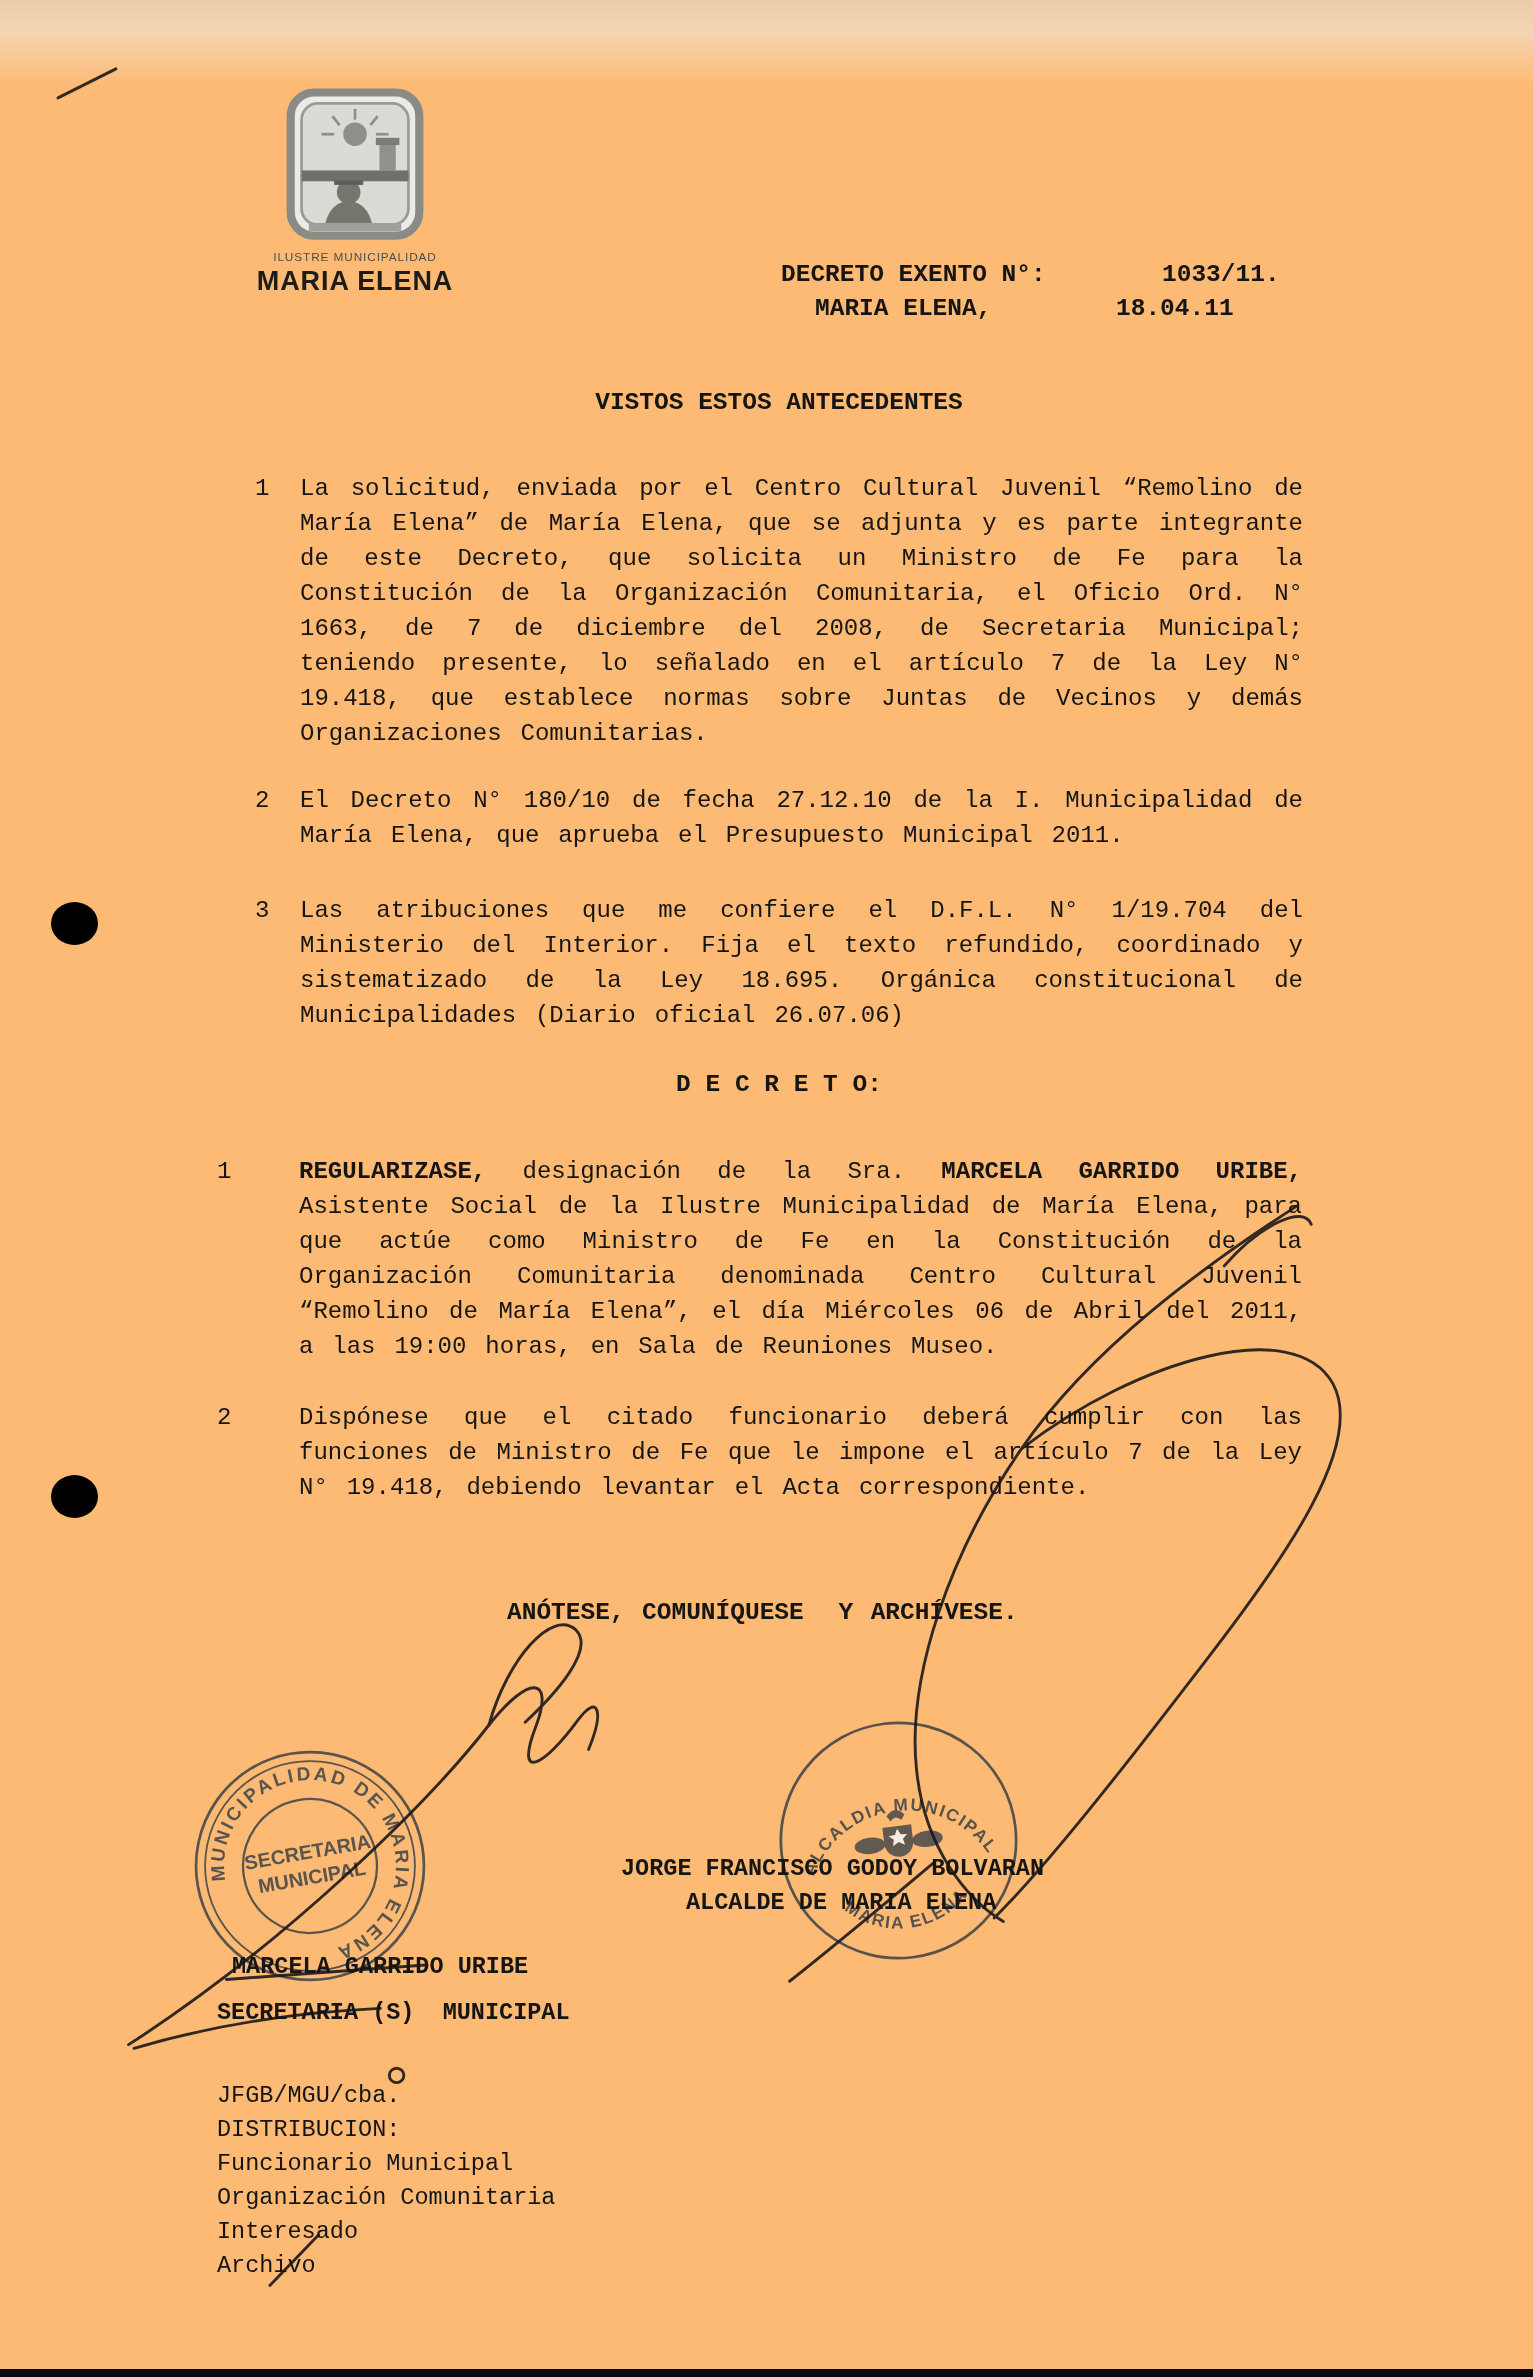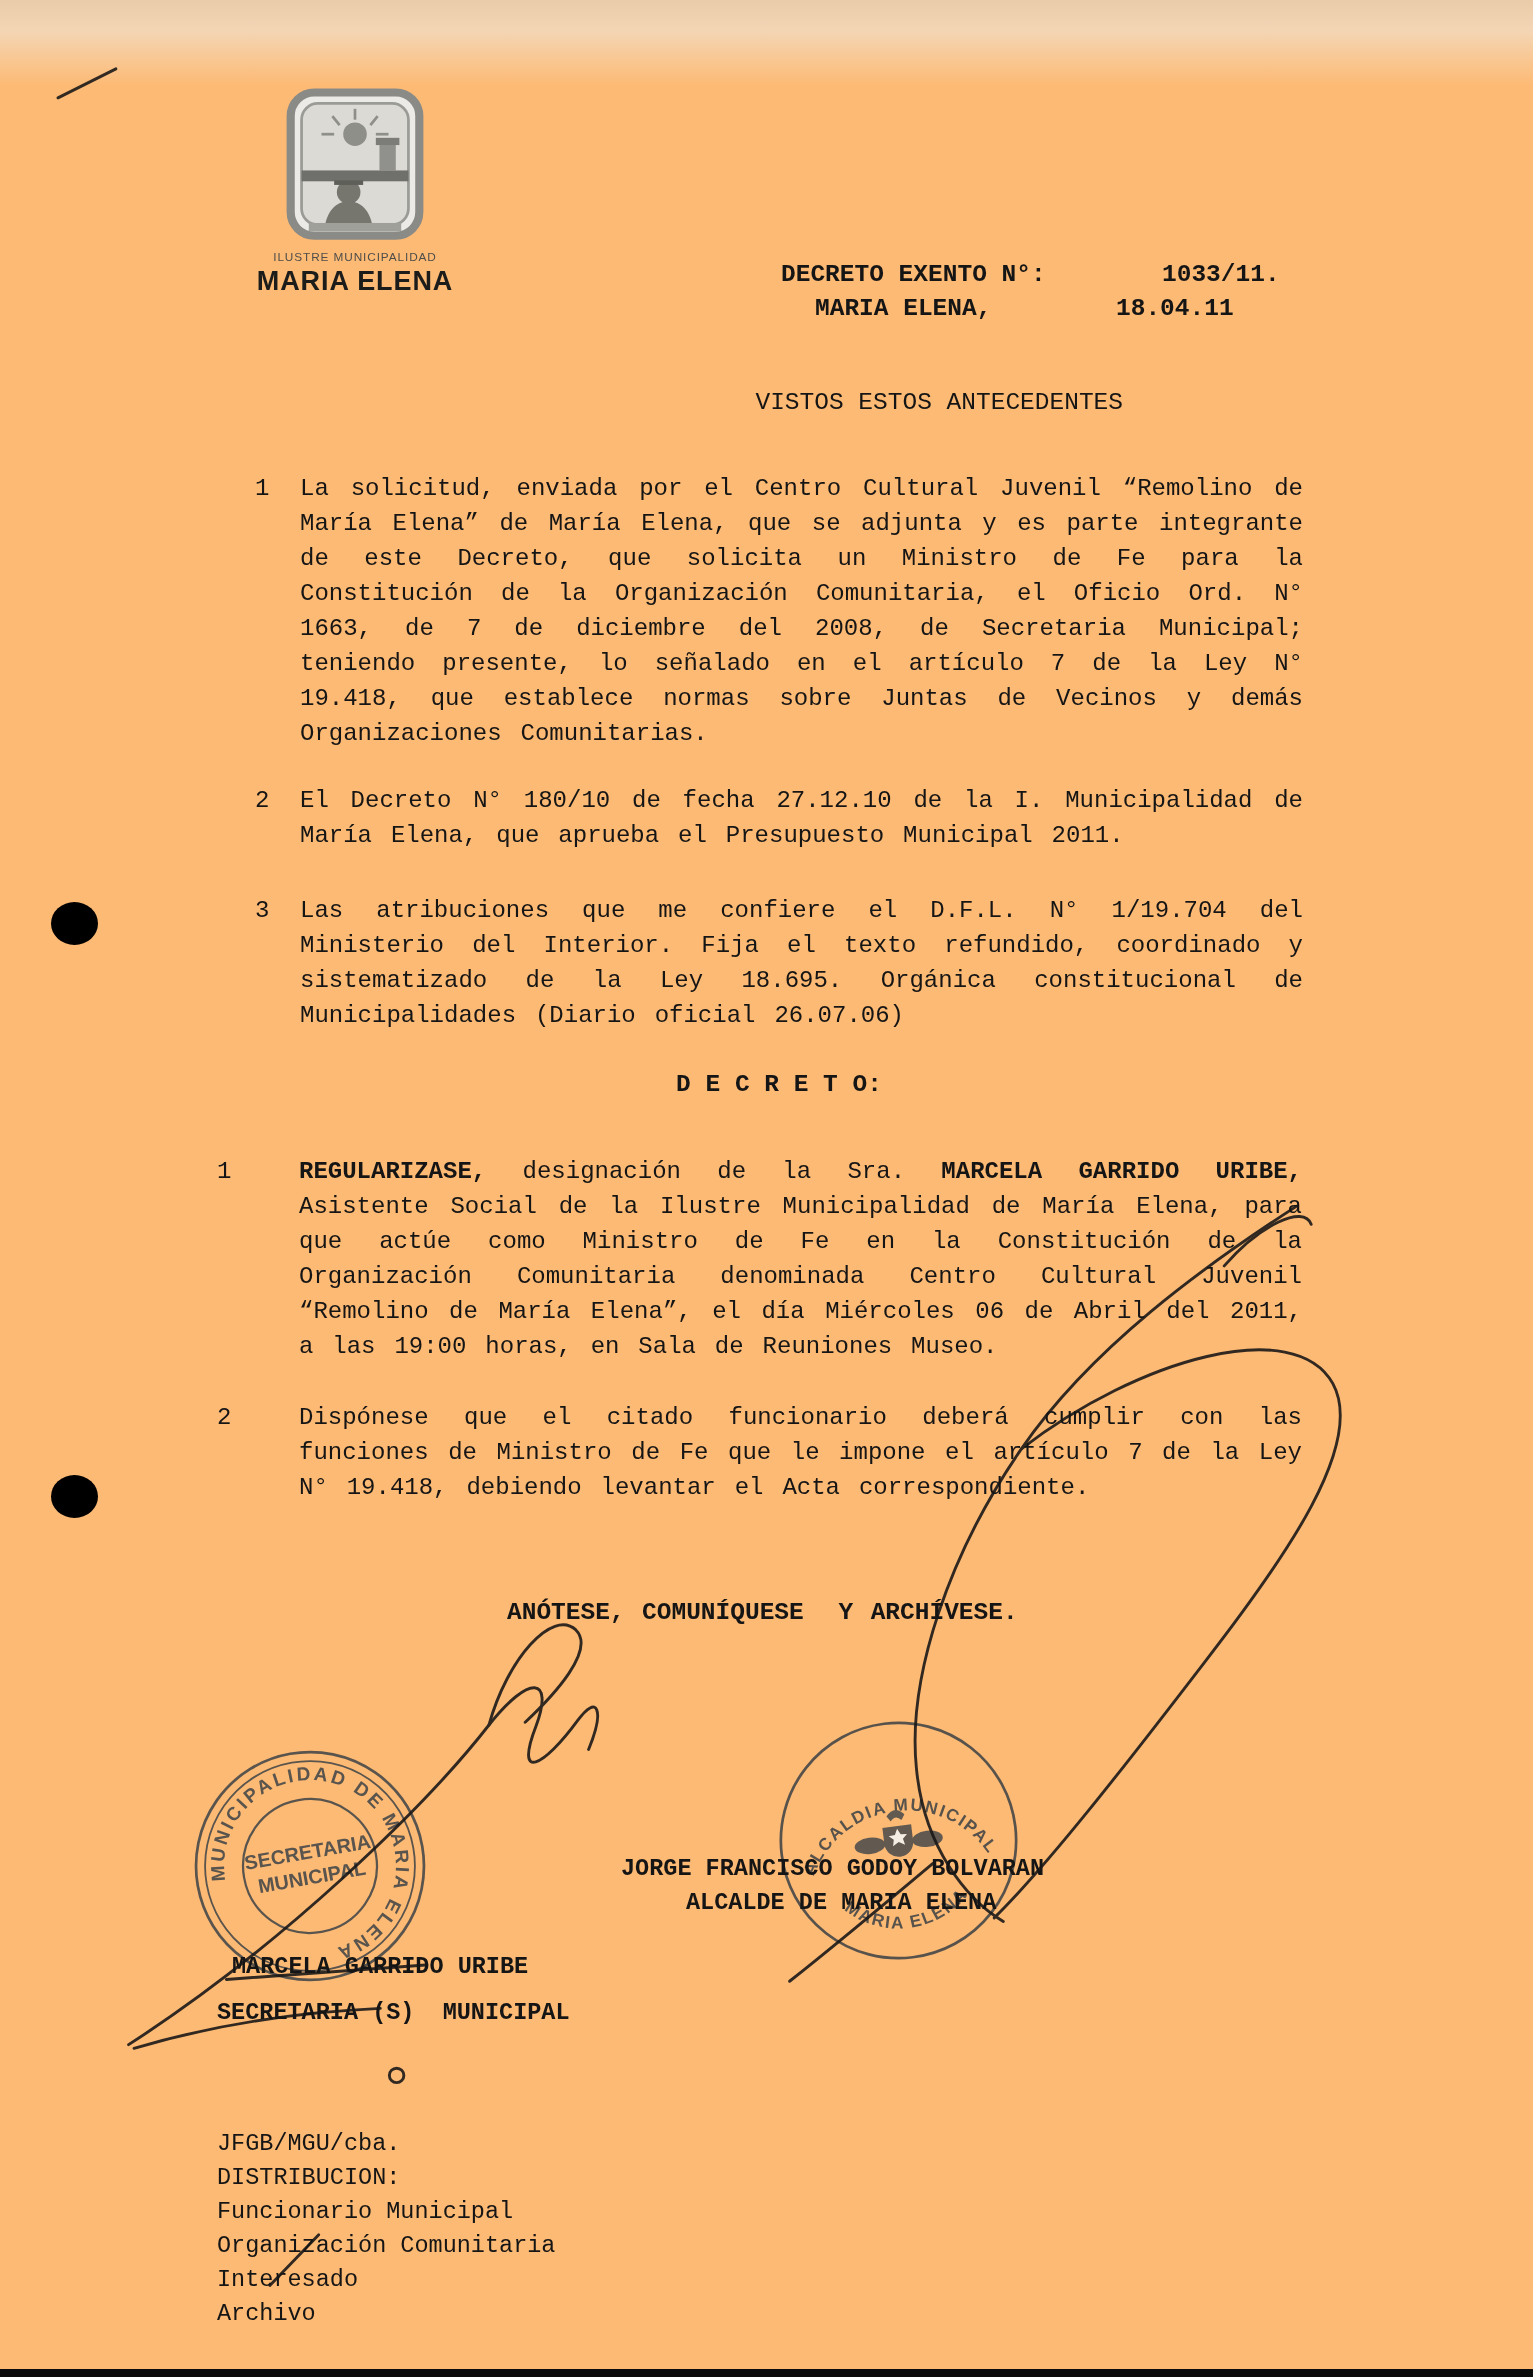--- a/index.html
+++ b/index.html
@@ -18,40 +18,40 @@
   .hole{ position:absolute; left:51px; width:47px; height:43px; background:#000; border-radius:50%; }
 
   .letterhead{ position:absolute; left:228px; top:87px; width:254px; text-align:center;
     font-family:"Liberation Sans",sans-serif; }
   .emblem{ display:block; margin:0 auto; }
   .org-small{ font-size:11.8px; letter-spacing:0.9px; color:#4d4d4a; margin-top:7.2px; }
   .org-name{ font-size:27px; font-weight:bold; letter-spacing:0.9px; color:#1c1c1a; margin-top:1.8px; }
 
   .hdr{ position:absolute; font-weight:bold; font-size:24.5px; white-space:nowrap; }
 
-  .section-title{ position:absolute; left:435px; top:389px; width:688px; text-align:right;
-    font-weight:normal; font-size:24.5px; }
+  .section-title{ position:absolute; left:435px; top:389px; width:688px; text-align:center;
+    font-weight:bold; font-size:24.5px; }
   .decreto-title{ position:absolute; left:435px; top:1071px; width:688px; text-align:center;
     font-weight:bold; font-size:24.5px; }
 
   .list-item{ position:absolute; left:255px; width:1051px; display:flex;
     font-size:24px; line-height:35px; }
   .list-item .num{ width:45px; flex:none; }
   .list-item .item-text{ width:1003px; text-align:justify; word-spacing:4.5px; }
   .decreto-item{ left:217px; width:1087px; }
   .decreto-item .num{ width:82px; }
   .b{ font-weight:bold; }
 
   .closing{ position:absolute; left:507px; top:1554px; font-weight:bold; font-size:24.5px;
     white-space:pre; word-spacing:2.7px;margin-top:45px; }
 
   .stamp{ position:absolute; z-index:10; opacity:.92; }
   .sig-name{ position:absolute; z-index:20; font-weight:bold; font-size:23.5px; white-space:nowrap; }
 
-  .footer-block{ position:absolute; left:217px; top:2079px; font-size:23.5px; line-height:34px; z-index:20;margin-top:48px; }
+  .footer-block{ position:absolute; left:217px; top:2079px; font-size:23.5px; line-height:34px; z-index:20; }
 
   .ink{ position:absolute; left:0; top:0; z-index:30; pointer-events:none; }
 </style>
 </head>
 <body>
 
 <div class="page">
 
   <div class="scan-top-shade"></div>
 

